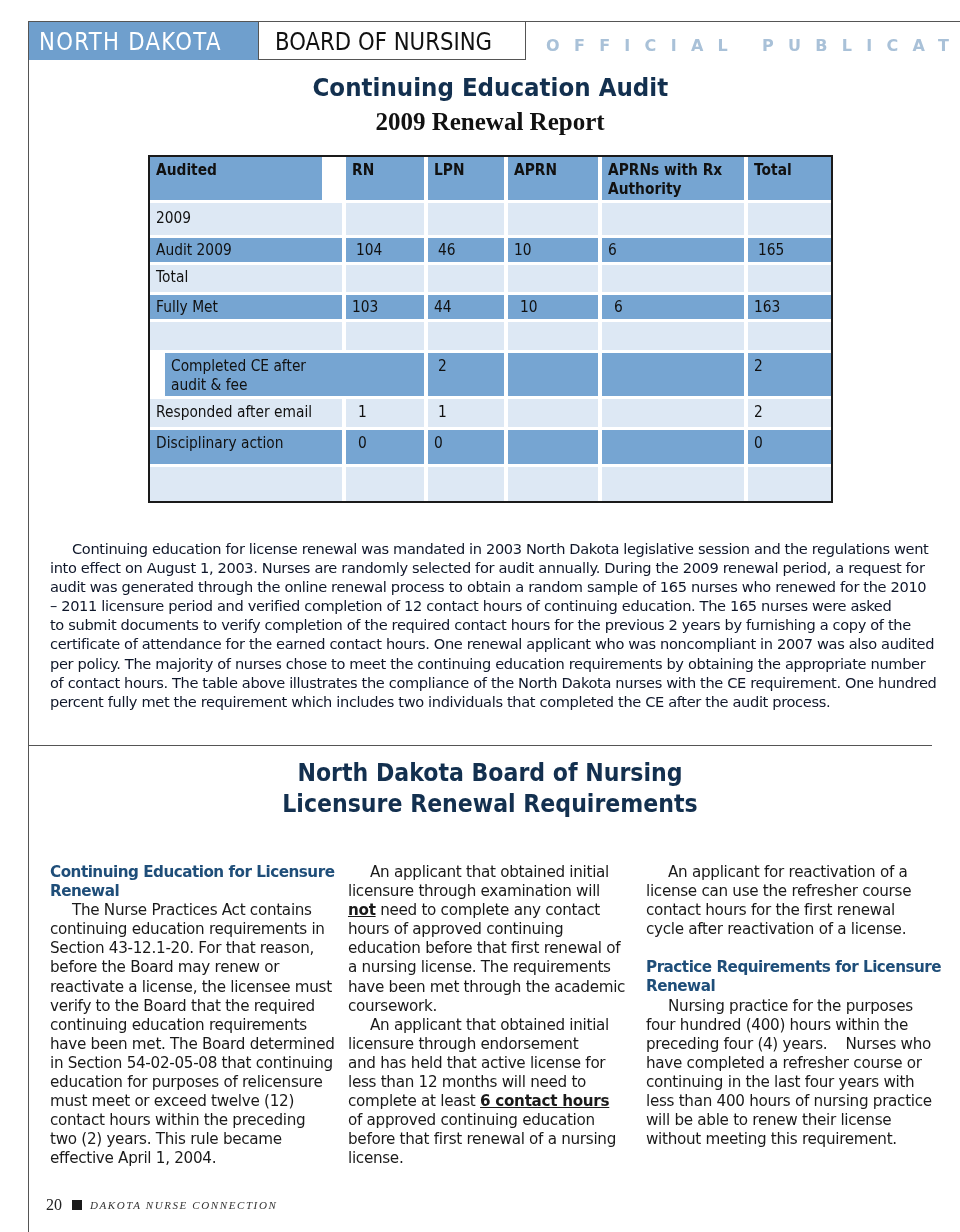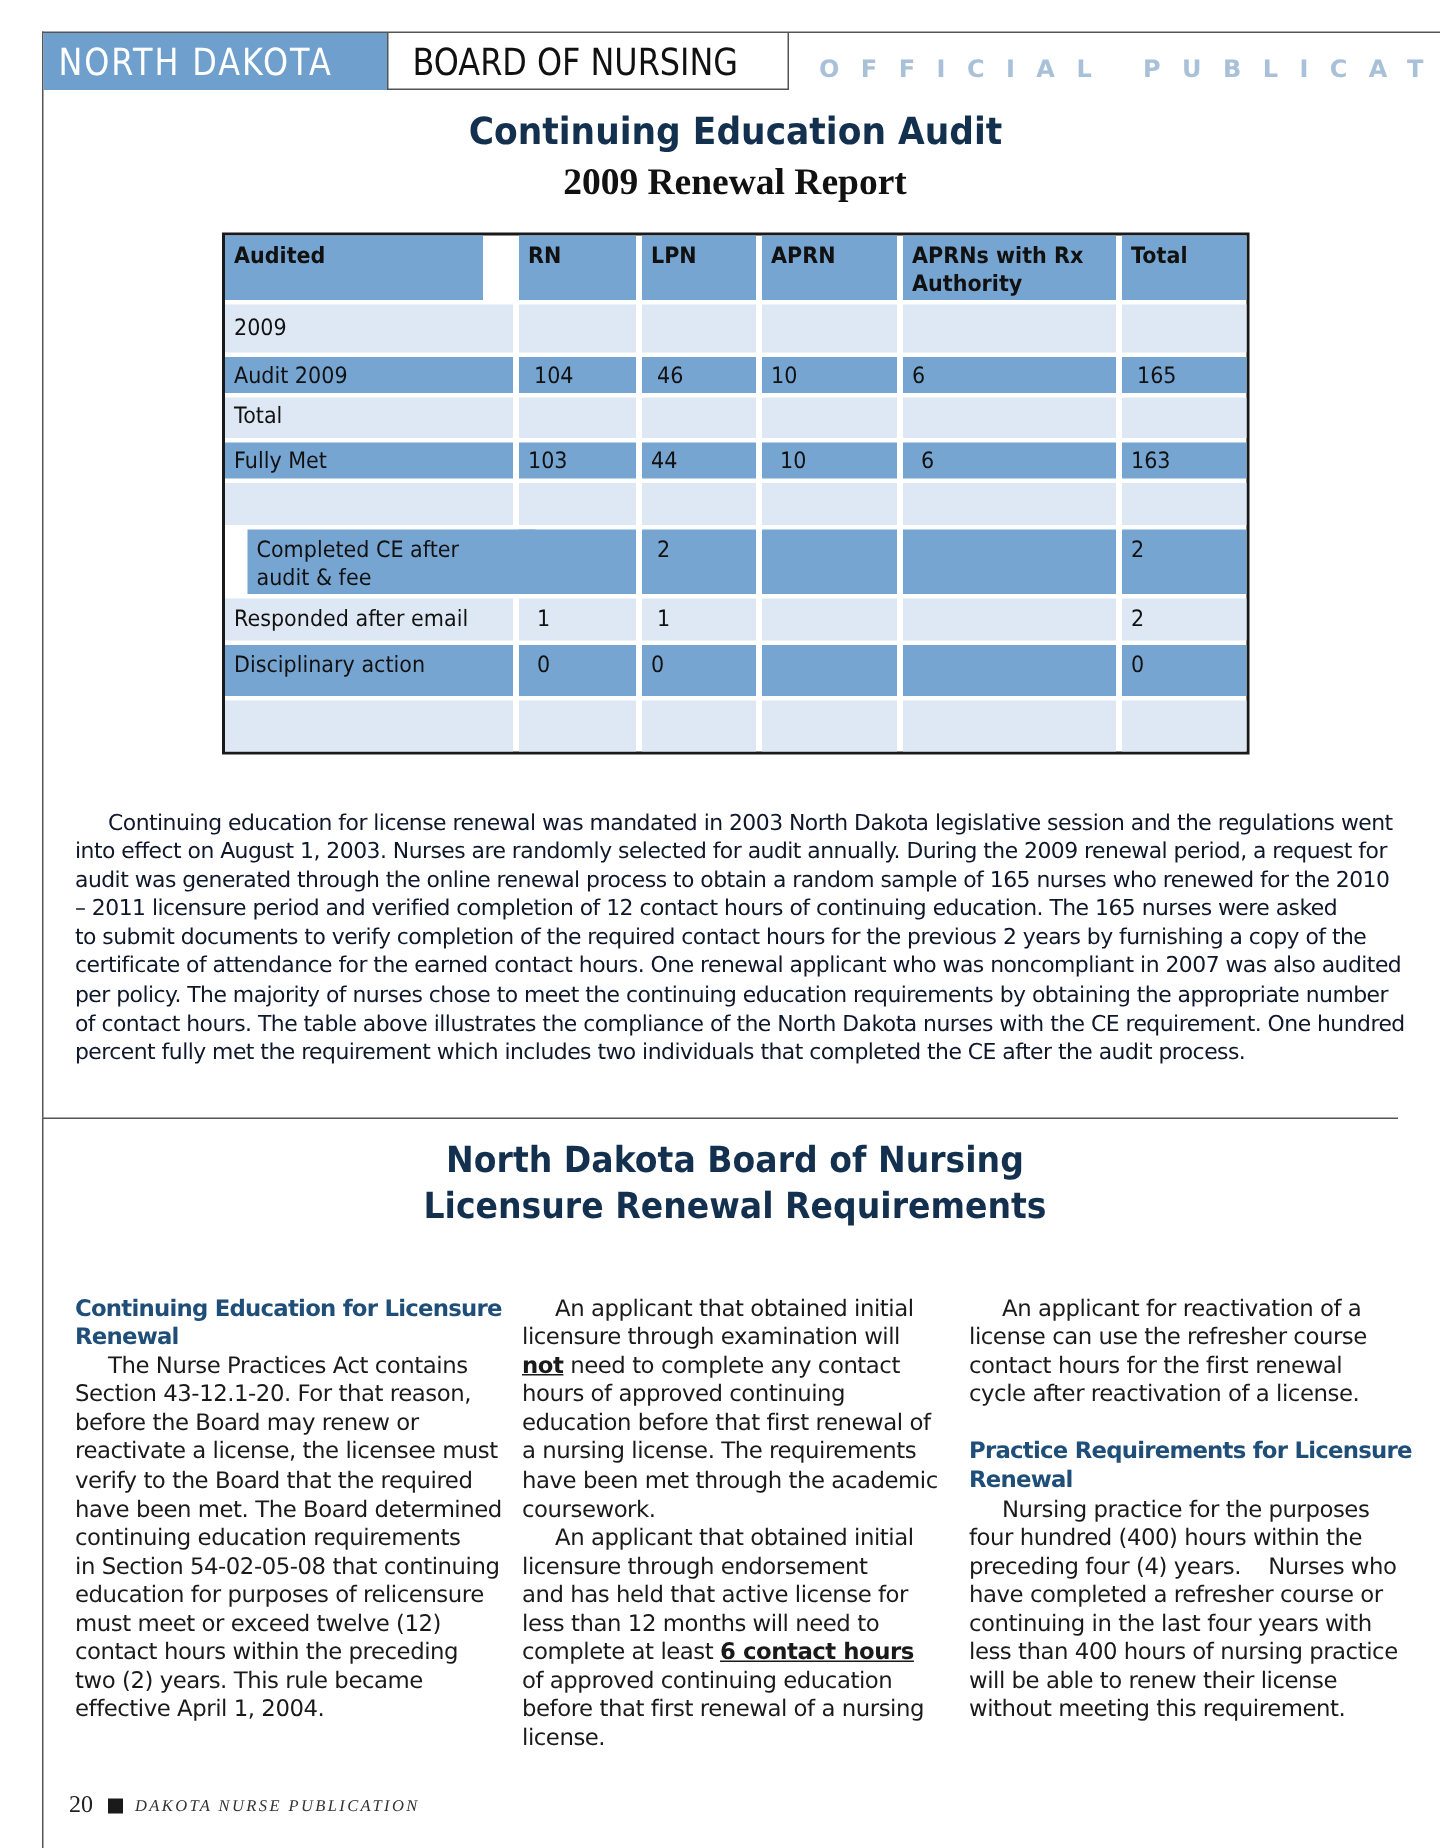--- a/index.html
+++ b/index.html
@@ -186,26 +186,27 @@
 
 <div class="title2">
   <span>North Dakota Board of Nursing</span>
   <span>Licensure Renewal Requirements</span>
 </div>
 
 <div class="col c1">
   <span class="l hd">Continuing Education for Licensure</span>
   <span class="l hd">Renewal</span>
   <span class="l ind">The Nurse Practices Act contains</span>
+  <span class="l">continuing education requirements in</span>
   <span class="l">Section 43-12.1-20. For that reason,</span>
   <span class="l">before the Board may renew or</span>
   <span class="l">reactivate a license, the licensee must</span>
   <span class="l">verify to the Board that the required</span>
+  <span class="l">continuing education requirements</span>
   <span class="l">have been met. The Board determined</span>
-  <span class="l">continuing education requirements</span>
   <span class="l">in Section 54-02-05-08 that continuing</span>
   <span class="l">education for purposes of relicensure</span>
   <span class="l">must meet or exceed twelve (12)</span>
   <span class="l">contact hours within the preceding</span>
   <span class="l">two (2) years. This rule became</span>
   <span class="l">effective April 1, 2004.</span>
 </div>
 
 <div class="col c2">
   <span class="l ind">An applicant that obtained initial</span>
@@ -238,14 +239,14 @@
   <span class="l">four hundred (400) hours within the</span>
   <span class="l" style="white-space:pre;">preceding four (4) years.    Nurses who</span>
   <span class="l">have completed a refresher course or</span>
   <span class="l">continuing in the last four years with</span>
   <span class="l">less than 400 hours of nursing practice</span>
   <span class="l">will be able to renew their license</span>
   <span class="l">without meeting this requirement.</span>
 </div>
 
 <div class="footer">
-  <span class="pg">20</span><span class="sq"></span><span class="mag">DAKOTA NURSE PUBLICATION</span>
+  <span class="pg">20</span><span class="sq"></span><span class="mag">DAKOTA NURSE CONNECTION</span>
 </div>
 
 </body></html>

